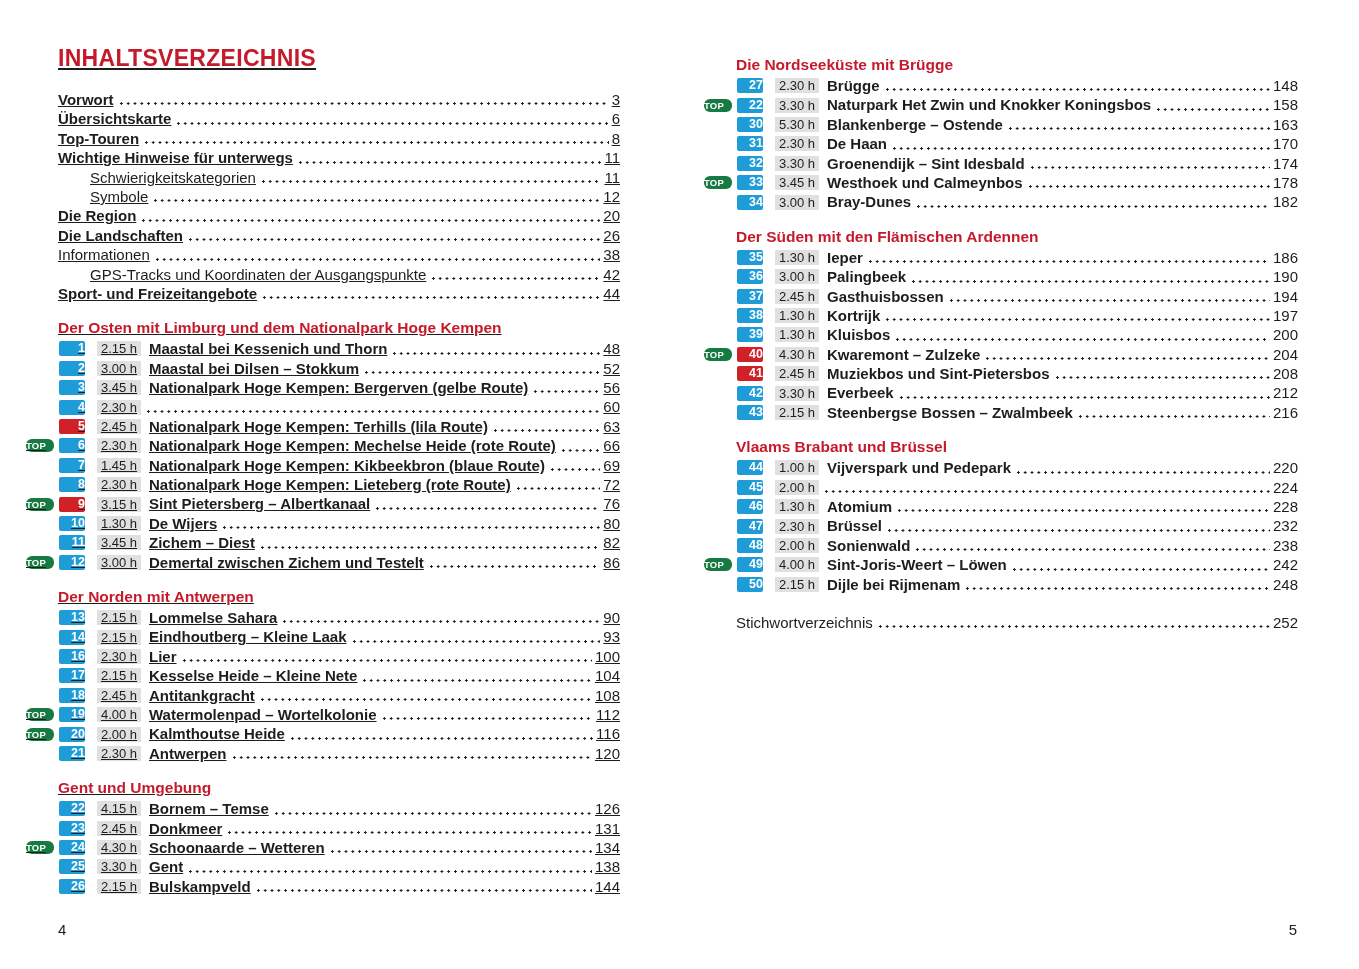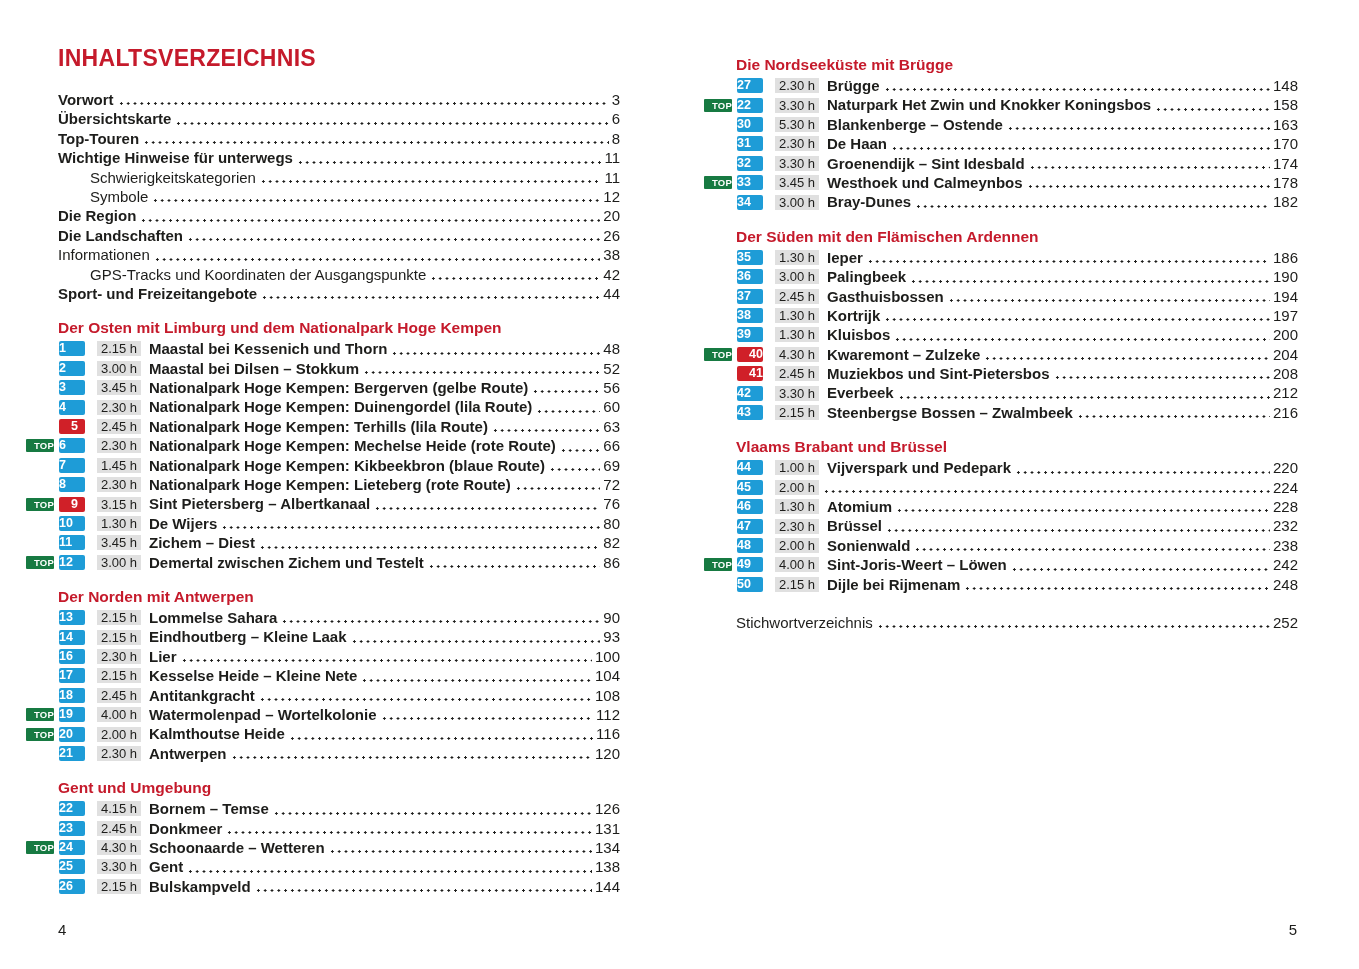--- a/index.html
+++ b/index.html
@@ -5,21 +5,21 @@
   * { margin:0; padding:0; box-sizing:border-box; }
   html,body { width:1359px; height:969px; }
   body {
     position:relative;
     background:#ffffff;
     font-family:"Liberation Sans", sans-serif;
     color:var(--ink, #1d1d1b);
     overflow:hidden;
   }
   .col { position:absolute; width:594px; }
-  #col-left  { left:26px;  top:45px; }
+  #col-left  { left:26px;  top:45px;text-decoration:underline; }
   #col-right { left:704px; top:40px; }
 
   .page-title {
     font-size:23px; font-weight:bold; letter-spacing:.3px;
     color:var(--red, #c51a2b);
     padding-left:32px; height:27px;
   }
   .front-matter { margin-top:18px; padding-left:32px; }
 
   .frow, .trow, .xrow {
@@ -34,27 +34,27 @@
   .section { margin-top:16px; }
   .sec-h {
     color:var(--red, #c51a2b); font-weight:bold; font-size:15.5px;
     height:19px; padding-left:32px; margin-bottom:1px;
   }
 
   .top-slot { width:33px; flex:none; display:flex; align-items:center; }
   .top-badge {
     display:inline-block; width:28px; height:13px;
     background:var(--green, #177a42); color:#fff;
-    font-size:9.5px; font-weight:bold; text-align:right; line-height:13.5px;
-    border-radius:1px; letter-spacing:.2px;
+    font-size:9.5px; font-weight:bold; text-align:left; line-height:13.5px;
+    border-radius:6px; letter-spacing:.2px;
   }
   .num-badge {
     width:26px; height:15px; flex:none;
     background:var(--blue, #1e9cd7); color:#fff;
-    font-size:12.5px; font-weight:bold; text-align:left; line-height:15.5px;
+    font-size:12.5px; font-weight:bold; text-align:right; line-height:15.5px;
     border-radius:2px;
   }
   .num-badge.red { background:var(--badge-red, #d02028);padding-left:12px; }
   .time-chip {
     width:44px; height:15px; flex:none; margin-left:12px;
     background:var(--chip, #e0e0e0);
     font-size:13px; text-align:center; line-height:15.5px;
   }
   .t-title { font-weight:bold; margin-left:8px; }
   .leader {
@@ -158,21 +158,20 @@
           <span class="num-badge">3</span>
           <span class="time-chip">3.45 h</span>
           <span class="t-title">Nationalpark Hoge Kempen: Bergerven (gelbe Route)</span>
           <span class="leader"></span>
           <span class="t-page">56</span>
         </div>
         <div class="trow">
           <span class="top-slot"></span>
           <span class="num-badge">4</span>
           <span class="time-chip">2.30 h</span>
-          <span class="t-title">Nationalpark Hoge Kempen: Duinengordel (lila Route)</span>
           <span class="leader"></span>
           <span class="t-page">60</span>
         </div>
         <div class="trow">
           <span class="top-slot"></span>
           <span class="num-badge red">5</span>
           <span class="time-chip">2.45 h</span>
           <span class="t-title">Nationalpark Hoge Kempen: Terhills (lila Route)</span>
           <span class="leader"></span>
           <span class="t-page">63</span>

